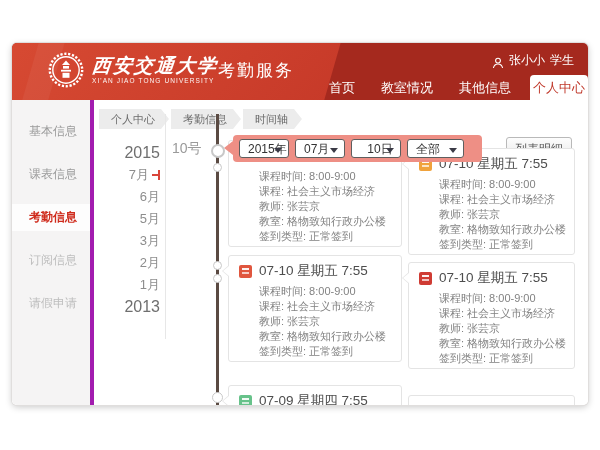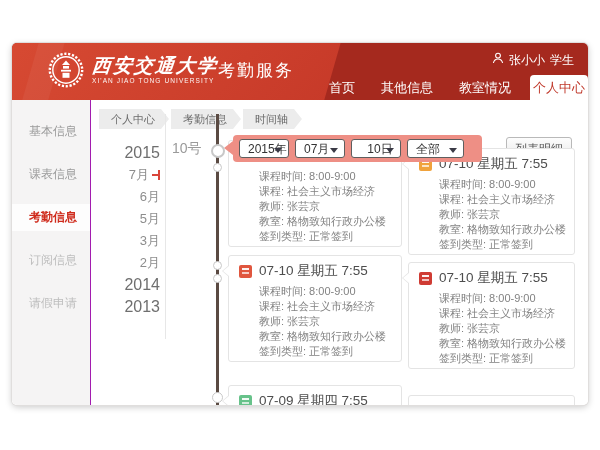--- a/index.html
+++ b/index.html
@@ -12,28 +12,28 @@
   .hdr-bright{position:absolute;top:-5px;left:-40px;width:360px;height:70px;
     background:linear-gradient(120deg,#d84b33,#c73a29);transform:skewX(-16deg);}
   .hdr-stripe{position:absolute;top:-5px;left:18px;width:26px;height:70px;background:rgba(255,255,255,.05);transform:skewX(-16deg);}
   .brand{position:absolute;left:36px;top:9px;display:flex;align-items:center;color:#fff;}
   .seal{flex:none;}
   .brand-txt{margin-left:8px;display:flex;flex-direction:column;line-height:1;}
   .brand-cn{font-family:"DejaVu Serif","Liberation Serif",serif;font-style:italic;font-weight:bold;
     font-size:19px;letter-spacing:2px;transform:skewX(-5deg);}
   .brand-en{font-size:6.5px;letter-spacing:1.1px;margin-top:3px;opacity:.95;}
   .app-name{margin-left:0;font-size:17px;font-weight:normal;letter-spacing:2px;}
-  .user{position:absolute;right:14px;top:9px;display:flex;align-items:flex-start;gap:5px;color:#fff;font-size:12px;cursor:pointer;}
+  .user{position:absolute;right:14px;top:9px;display:flex;align-items:flex-end;gap:5px;color:#fff;font-size:12px;cursor:pointer;}
   .tabs{position:absolute;right:0;bottom:0;display:flex;align-items:flex-end;height:26px;}
   .tab{color:#fff;font-size:13px;padding:0 13px;line-height:25px;cursor:pointer;}
   .tab.active{background:#fff;color:#c0392b;border-radius:4px 4px 0 0;width:58px;padding:0;text-align:center;margin-left:6px;}
 
   
   .content{position:absolute;top:57px;left:0;right:0;bottom:0;background:#fff;}
-  .side{position:absolute;left:0;top:0;bottom:0;width:78px;background:#f5f4f4;border-right:1px solid #a21caf;}
+  .side{position:absolute;left:0;top:0;bottom:0;width:78px;background:#f5f4f4;border-right:4px solid #a21caf;}
   .side-item{height:27px;line-height:27px;padding-left:17px;font-size:12px;color:#9a9a9a;cursor:pointer;margin-top:16px;}
   .side-item:first-child{margin-top:18px;}
   .side-item.active{color:#cf2b1c;font-weight:bold;background:#fdfdfd;}
   .side-item.dim{color:#bdbdbd;}
 
   .crumbs{position:absolute;left:87px;top:9px;display:flex;}
   .crumb{height:20px;line-height:20px;padding:0 14px 0 12px;margin-right:2px;background:#ececec;color:#6b6b6b;
     font-size:11px;cursor:pointer;clip-path:polygon(0 0,calc(100% - 8px) 0,100% 50%,calc(100% - 8px) 100%,0 100%);}
 
   .ym{position:absolute;left:90px;top:42px;width:58px;text-align:right;}
@@ -123,22 +123,22 @@
       <svg width="12" height="12" viewBox="0 0 12 12">
         <circle cx="6" cy="3.6" r="2.4" fill="none" stroke="#fff" stroke-width="1.1"></circle>
         <path d="M1.4 11 C2 8.4 3.8 7 6 7 s4 1.4 4.6 4" fill="none" stroke="#fff" stroke-width="1.1"></path>
       </svg>
       <span>张小小</span>
       <span>学生</span>
     </div>
 
     <div class="tabs">
       <span class="tab">首页</span>
+      <span class="tab">教室情况</span>
       <span class="tab">其他信息</span>
-      <span class="tab">教室情况</span>
       <span class="tab active">个人中心</span>
     </div>
   </div>
 
   <div class="content">
 
     <div class="side">
       <div class="side-item">基本信息</div>
       <div class="side-item">课表信息</div>
       <div class="side-item active">考勤信息</div>
@@ -152,21 +152,21 @@
       <span class="crumb">时间轴</span>
     </div>
 
     <div class="ym">
       <div class="mitem year">2015</div>
       <div class="mitem" data-sel="true">7月</div>
       <div class="mitem">6月</div>
       <div class="mitem">5月</div>
       <div class="mitem">3月</div>
       <div class="mitem">2月</div>
-      <div class="mitem year">2014</div>
+      <div class="mitem">1月</div>
       <div class="mitem year">2013</div>
     </div>
     <div class="ym-sep"></div>
 
     <div class="tl-line"></div>
     <div class="node n-big"></div>
     <div class="node n-s1"></div>
     <div class="node n-s2"></div>
     <div class="node n-s3"></div>
     <div class="node n-s4"></div>

